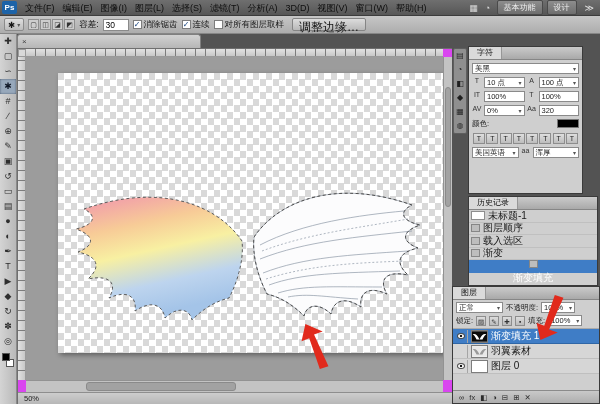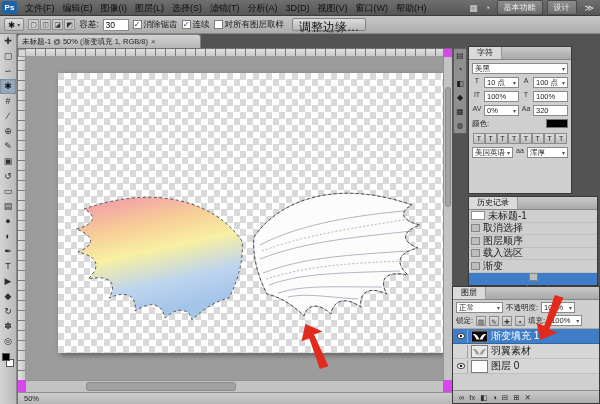--- a/index.html
+++ b/index.html
@@ -75,21 +75,21 @@
   .statusbar{position:absolute;left:0;right:0;bottom:0;height:12px;background:linear-gradient(#cdcdcd,#b7b7b7);
     border-top:1px solid #8e8e8e;display:flex;align-items:center;padding:0 6px;font-size:7.5px;color:#222;}
   
   .sidebar{position:absolute;left:452px;top:34px;width:148px;height:370px;background:#535353;}
   .dockstrip{position:absolute;left:1px;top:14px;width:14px;background:#8f8f8f;border:1px solid #5e5e5e;border-radius:2px;}
   .dock-ic{width:12px;height:14px;line-height:14px;text-align:center;font-size:8px;color:#1f1f1f;}
   .panel{position:absolute;background:#cfcfcf;border:1px solid #3a3a3a;}
   .phead{height:13px;background:linear-gradient(#cacaca,#a9a9a9);border-bottom:1px solid #868686;display:flex;}
   .ptab{background:#dadada;padding:0 8px;font-size:8px;line-height:12px;border-right:1px solid #979797;color:#111;}
   
-  .char{left:16px;top:12px;width:104px;height:148px;}
+  .char{left:16px;top:12px;width:115px;height:148px;}
   .crow{display:flex;align-items:flex-start;gap:2px;margin:3px 3px 0 3px;font-size:7.5px;color:#222;}
   .cico{width:10px;text-align:center;font-size:7px;color:#333;flex:0 0 auto;}
   .cfield{flex:1;height:11px;background:#fff;border:1px solid #8a8a8a;display:flex;align-items:center;
     justify-content:space-between;padding:0 2px;font-size:7.5px;}
   .dd{color:#555;font-size:6px;flex:0 0 auto;}
   .swatch{width:22px;height:9px;background:#000;border:1px solid #777;}
   .styles-row{display:flex;justify-content:space-between;margin:4px 4px 0 4px;}
   .tstyle{width:12px;height:11px;background:linear-gradient(#dedede,#bdbdbd);border:1px solid #8d8d8d;
     font-size:7px;text-align:center;line-height:10px;color:#222;}
   
@@ -169,21 +169,20 @@
     <span>连续</span>
   </span>
   <span class="cbgroup">
     <span class="cb"></span>
     <span>对所有图层取样</span>
   </span>
   <span class="refine-btn">调整边缘…</span>
 </div>
 
 <div class="doctab">
-  <span>未标题-1 @ 50% (渐变填充 1, RGB/8)</span>
   <span class="tab-close">×</span>
 </div>
 
 <div class="toolbar">
   <div class="tool">✚</div>
   <div class="tool">▢</div>
   <div class="tool">∽</div>
   <div class="tool sel">✱</div>
   <div class="tool">#</div>
   <div class="tool">∕</div>
@@ -341,24 +340,20 @@
     </div>
   </div>
 
   <div class="panel hist">
     <div class="phead">
       <span class="ptab">历史记录</span>
     </div>
     <div class="hrow">
       <span class="hthumb"></span>
       <span>未标题-1</span>
-    </div>
-    <div class="hrow">
-      <span class="hicon"></span>
-      <span>取消选择</span>
     </div>
     <div class="hrow">
       <span class="hicon"></span>
       <span>图层顺序</span>
     </div>
     <div class="hrow">
       <span class="hicon"></span>
       <span>载入选区</span>
     </div>
     <div class="hrow">

